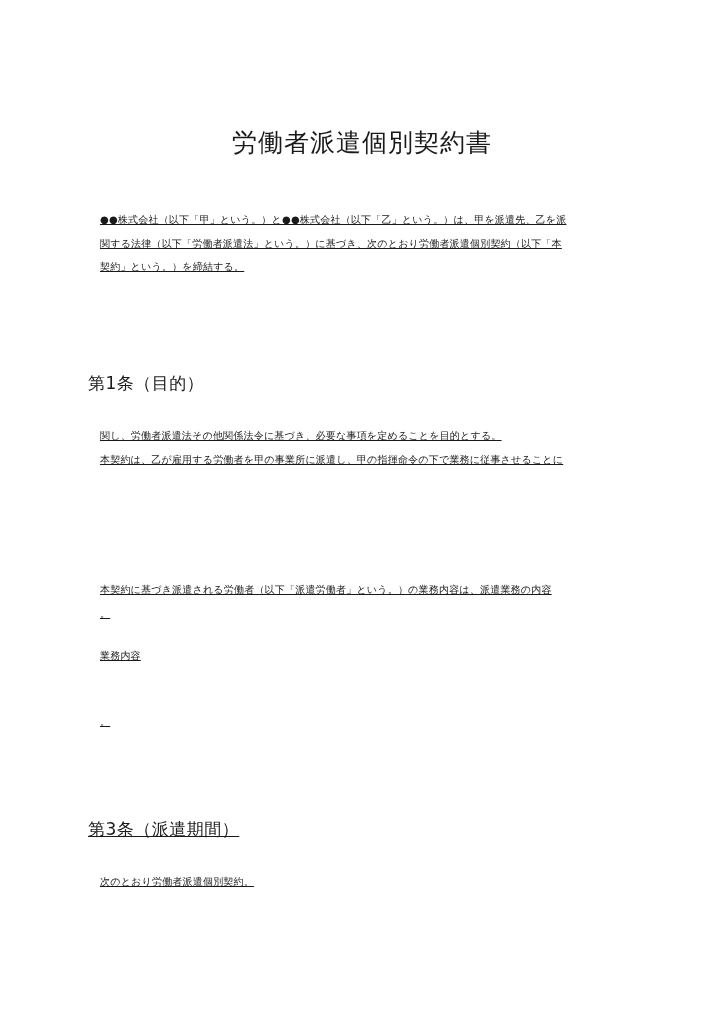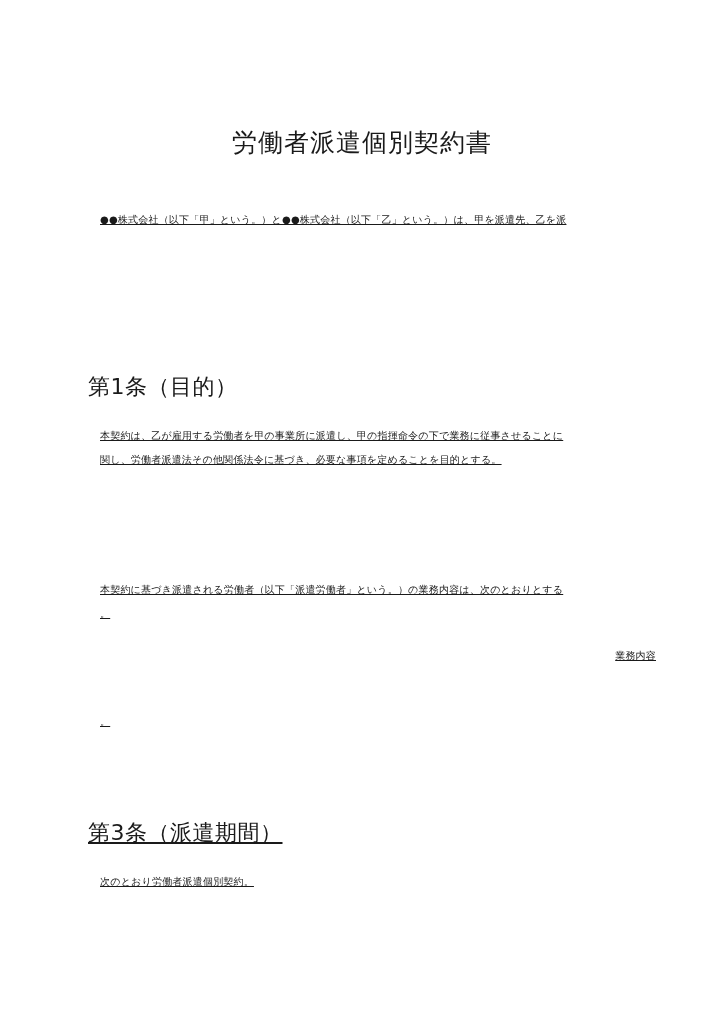--- a/index.html
+++ b/index.html
@@ -3,45 +3,47 @@
 <meta charset="utf-8">
 <style>
   html, body { margin: 0; padding: 0; background: #ffffff; }
   body { width: 724px; height: 1024px; position: relative; overflow: hidden;
          font-family: "DejaVu Sans", "Liberation Sans", sans-serif; color: #1a1a1a; }
   .page { position: absolute; left: 0; top: 0; width: 724px; height: 760px; }
   .title { position: absolute; top: 126px; left: 0; width: 724px; text-align: center;
            font-size: 25px; letter-spacing: 1px; font-weight: normal; margin: 0; }
   .para { position: absolute; left: 100px; width: 556px; font-size: 10px; line-height: 23.5px;
           margin: 0; letter-spacing: 0.2px; text-decoration: underline; }
-  .heading { position: absolute; left: 88px; font-size: 22px; margin: 0; font-weight: normal; letter-spacing: 0.5px; }
+  .heading { position: absolute; left: 88px; font-size: 17px; margin: 0; font-weight: normal; letter-spacing: 0.5px; }
   .line { display: block; white-space: nowrap; }
 </style>
 </head>
 <body>
 
 <div class="page">
 
   <h1 class="title">労働者派遣個別契約書</h1>
 
   <p class="para" style="top:208px;">
     <span class="line">●●株式会社（以下「甲」という。）と●●株式会社（以下「乙」という。）は、甲を派遣先、乙を派</span>
+    <span class="line">関する法律（以下「労働者派遣法」という。）に基づき、次のとおり労働者派遣個別契約（以下「本</span>
+    <span class="line">契約」という。）を締結する。</span>
   </p>
 
   <h2 class="heading" style="top:372px;">第1条（目的）</h2>
   <p class="para" style="top:424px;">
+    <span class="line">関し、労働者派遣法その他関係法令に基づき、必要な事項を定めることを目的とする。</span>
     <span class="line">本契約は、乙が雇用する労働者を甲の事業所に派遣し、甲の指揮命令の下で業務に従事させることに</span>
-    <span class="line">関し、労働者派遣法その他関係法令に基づき、必要な事項を定めることを目的とする。</span>
   </p>
 
   <p class="para" style="top:578px;">
-    <span class="line">本契約に基づき派遣される労働者（以下「派遣労働者」という。）の業務内容は、次のとおりとする</span>
+    <span class="line">本契約に基づき派遣される労働者（以下「派遣労働者」という。）の業務内容は、派遣業務の内容</span>
     <span class="line">。</span>
   </p>
-  <p class="para" style="top:644px;text-align:right;">
+  <p class="para" style="top:644px;">
     <span class="line">業務内容</span>
   </p>
   <p class="para" style="top:710px;">
     <span class="line">。</span>
   </p>
 
   <h2 class="heading" style="top:818px;text-decoration:underline;">第3条（派遣期間）</h2>
   <p class="para" style="top:870px;">
     <span class="line">次のとおり労働者派遣個別契約。</span>
   </p>

